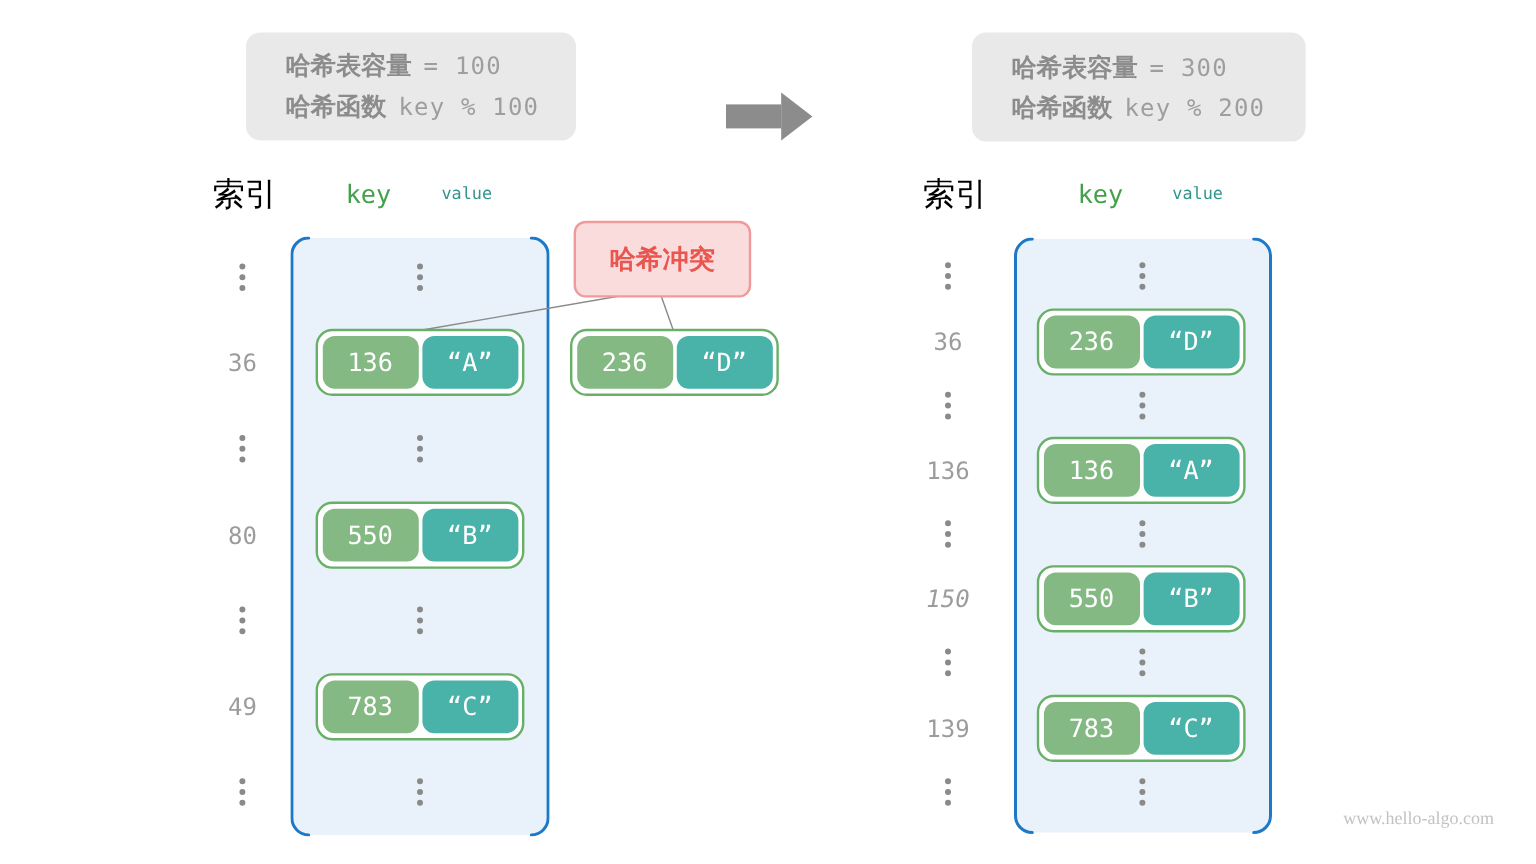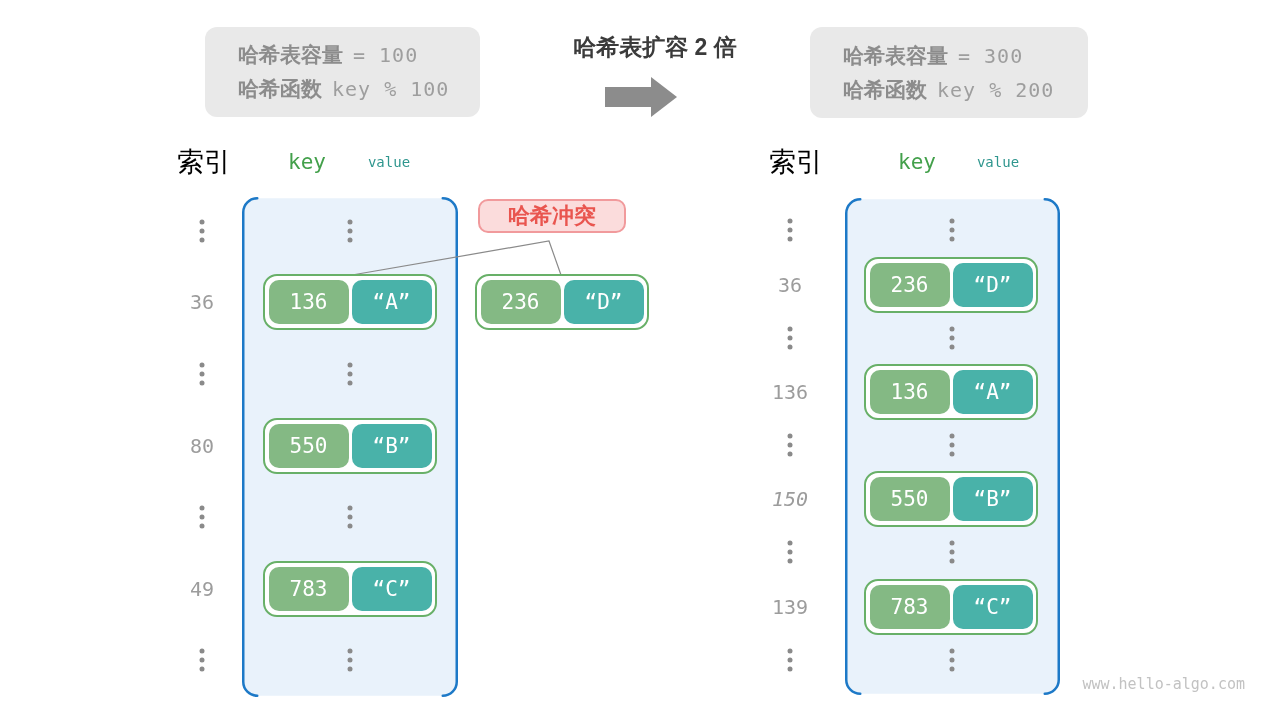--- a/index.html
+++ b/index.html
@@ -50,21 +50,21 @@
     width:80px; height:44px; border-radius:10px;
     display:flex; align-items:center; justify-content:center;
     color:#ffffff; font-family:"DejaVu Sans Mono",monospace; font-size:21px;
     white-space:nowrap;
   }
   .pill-key { background:#84b984; }
   .pill-value { background:#49b2a9; }
 
   
   .collision {
-    width:148px; height:34px; background:#fbdcdc;
+    width:148px; height:64px; background:#fbdcdc;
     border:2px solid #f19a9c; border-radius:10px;
     display:flex; align-items:center; justify-content:center;
     color:#e9554f; font-weight:bold; font-size:22px;
   }
 
   .watermark {
     font-family:"DejaVu Sans Mono",monospace; color:#c2c2c2; font-size:15px;
     white-space:nowrap;
   }
   svg { display:block; }
@@ -78,21 +78,20 @@
     <div class="line">
       <span class="cn-label">哈希表容量</span>
       <span class="mono-val">= 100</span>
     </div>
     <div class="line">
       <span class="cn-label">哈希函数</span>
       <span class="mono-val">key % 100</span>
     </div>
   </div>
 
-  <div class="abs title" style="left:655px; top:47px; transform:translate(-50%,-50%);">哈希表扩容 2 倍</div>
   <div class="abs arrow-body" style="left:605px; top:87px;"></div>
   <div class="abs arrow-head" style="left:651px; top:77px;"></div>
 
   <div class="abs infobox" style="left:810px; top:27px; width:278px; height:91px;">
     <div class="line">
       <span class="cn-label">哈希表容量</span>
       <span class="mono-val">= 300</span>
     </div>
     <div class="line">
       <span class="cn-label">哈希函数</span>
@@ -264,15 +263,15 @@
       <span></span>
       <span></span>
       <span></span>
     </div>
   <div class="abs ctr dots" style="left:952px; top:660px;">
       <span></span>
       <span></span>
       <span></span>
     </div>
 
-  <div class="abs watermark" style="right:35px; top:675px;">www.hello-algo.com</div>
+  <div class="abs watermark" style="right:35px; top:675px;font-family:Liberation Serif, serif;">www.hello-algo.com</div>
 
 </div>
 
 </body></html>

